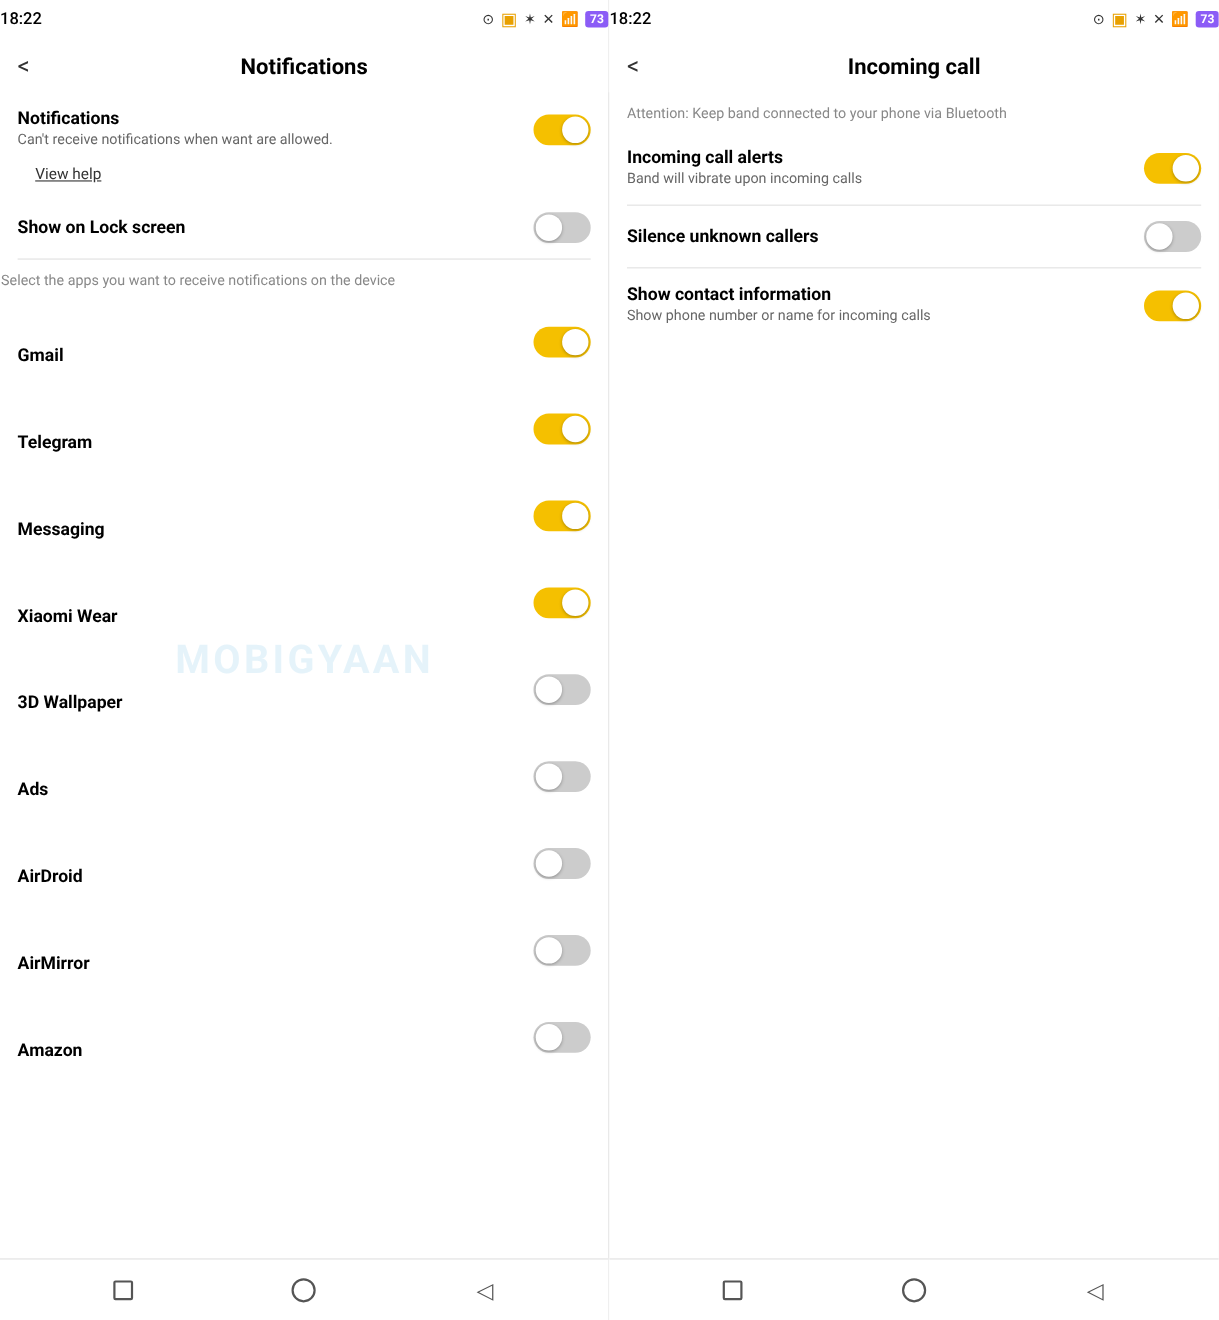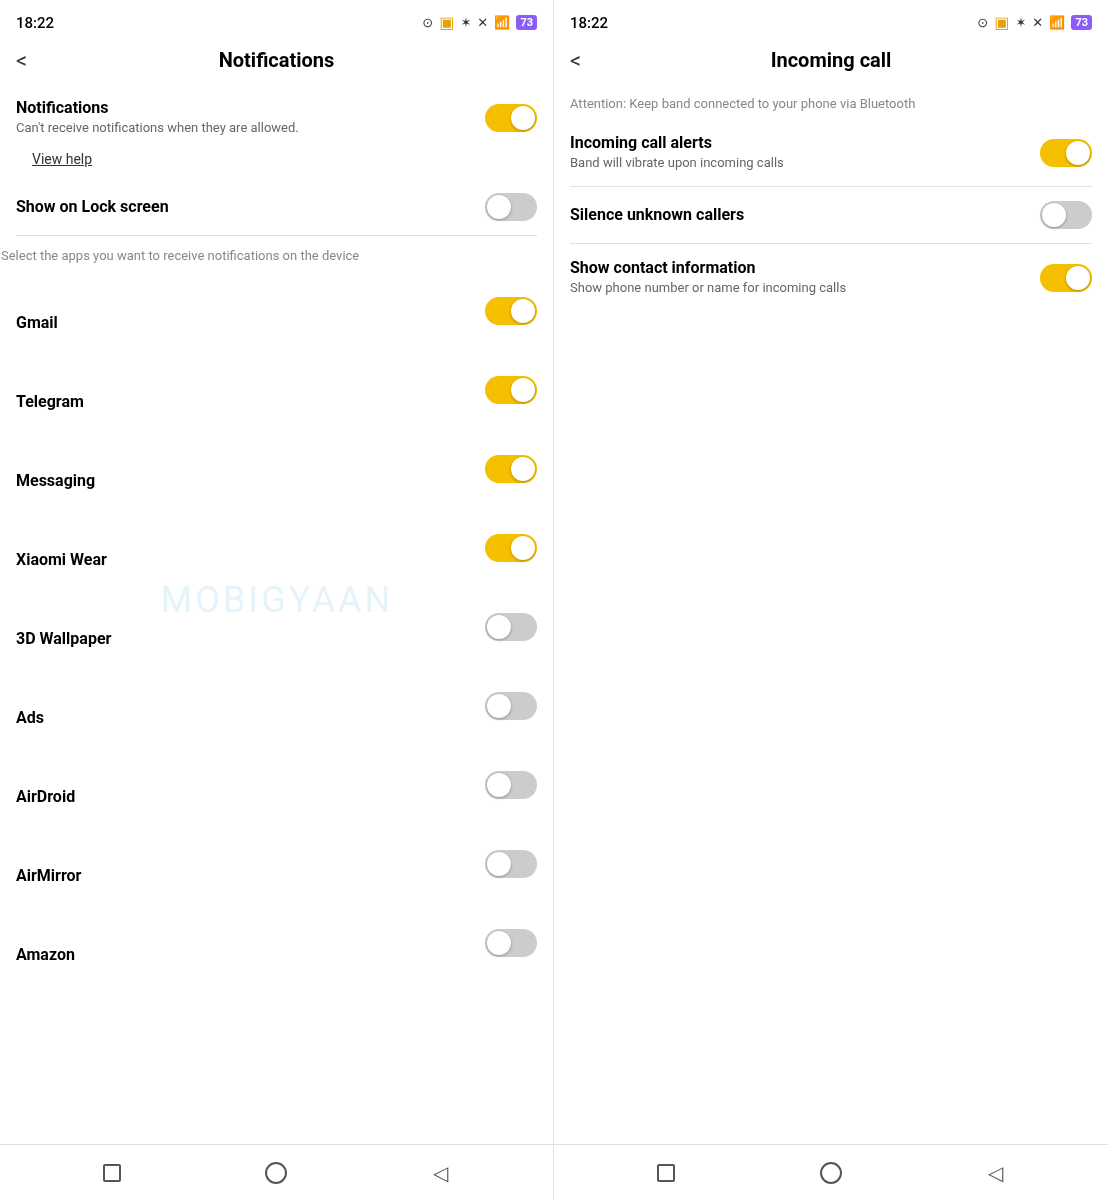--- a/index.html
+++ b/index.html
@@ -17,22 +17,22 @@
       height: 1200px;
       background: #ffffff;
       display: flex;
       flex-direction: column;
       border-right: 1px solid #e0e0e0;
     }
 
     .status-bar {
       display: flex;
       justify-content: space-between;
-      align-items: flex-end;
-      padding: 8px 16px 4px;
+      align-items: flex-start;
+      padding: 8px 0 4px;
       height: 36px;
       background: #fff;
     }
 
     .status-time {
       font-size: 15px;
       font-weight: 500;
       color: #000;
     }
 
@@ -226,21 +226,21 @@
       color: #888;
       padding: 12px 16px 8px;
     }
 
     .watermark {
       position: fixed;
       top: 50%;
       left: 25%;
       transform: translate(-50%, -50%);
       font-size: 36px;
-      font-weight: normal;
+      font-weight: bold;
       color: rgba(180, 220, 240, 0.35);
       white-space: nowrap;
       pointer-events: none;
       z-index: 100;
       letter-spacing: 3px;
     }
   </style>
 </head>
 <body>
 
@@ -261,21 +261,21 @@
   <div class="app-bar">
     <span class="back-arrow">&lt;</span>
     <span class="app-bar-title">Notifications</span>
   </div>
 
   <div class="screen-content">
 
     <div class="setting-item">
       <div class="setting-item-text">
         <div class="setting-item-title">Notifications</div>
-        <div class="setting-item-subtitle">Can't receive notifications when they are allowed.</div>
+        <div class="setting-item-subtitle">Can't receive notifications when want are allowed.</div>
       </div>
       <div class="toggle">
         <div class="toggle-track on">
           <div class="toggle-thumb"></div>
         </div>
       </div>
     </div>
 
     <a class="view-help">View help</a>
 

